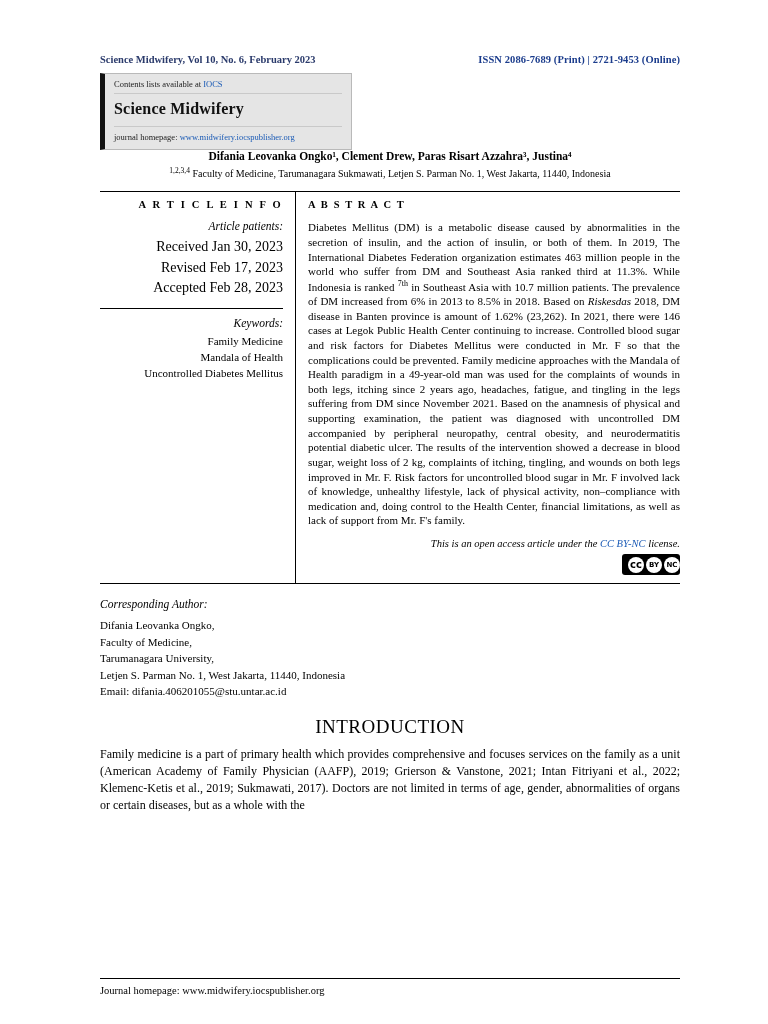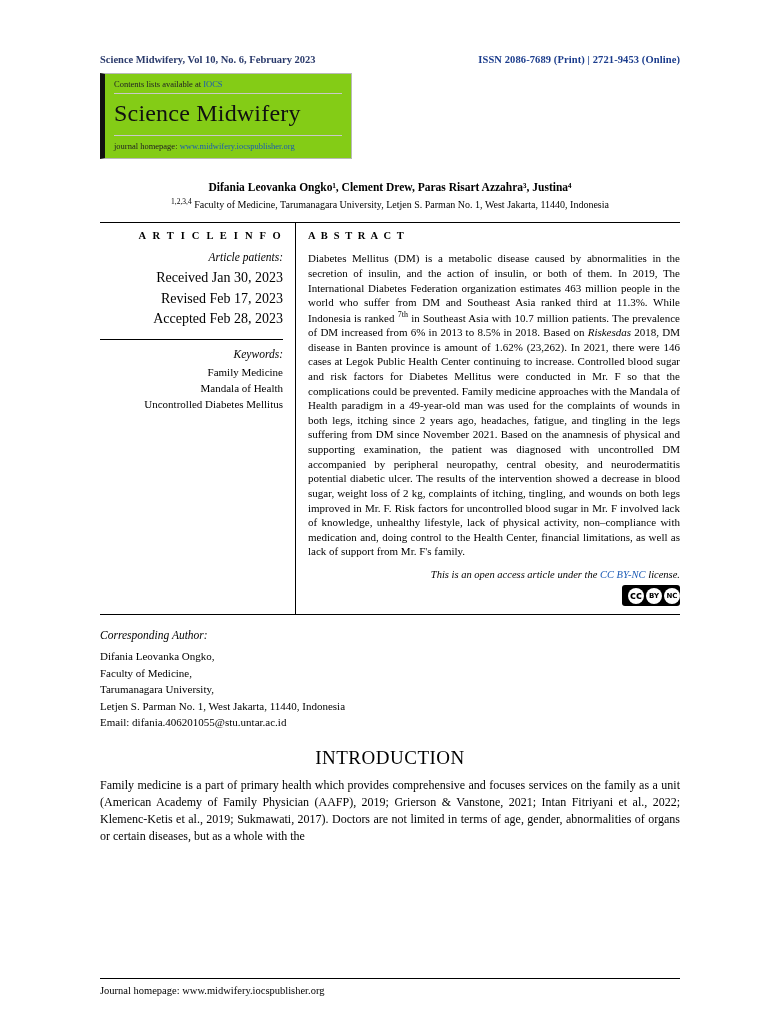--- a/index.html
+++ b/index.html
@@ -37,36 +37,35 @@
     color: #1b3c8c;
     font-weight: bold;
     letter-spacing: 0.1px;
   }
 
   
   .masthead {
     width: 252px;
     border: 1px solid #b9b9b9;
     border-left: 5px solid #111111;
-    background: #84cc16;
+    background: #e5e5e5;
     box-sizing: border-box;
     padding: 5px 9px 7px 9px;
-    margin-bottom: 22px;
   }
   .masthead .line-top {
     font-size: 8.5px;
     color: #222;
     border-bottom: 1px solid #c9c9c9;
     padding-bottom: 4px;
     margin-bottom: 6px;
   }
   .masthead .line-top a { color: #1a5ab5; text-decoration: none; }
   .masthead .title {
-    font-size: 24px;
-    font-weight: normal;
+    font-size: 16px;
+    font-weight: bold;
     letter-spacing: 0.2px;
     margin: 2px 0 8px 0;
     color: #111;
   }
   .masthead .homepage {
     font-size: 8.5px;
     color: #222;
     border-top: 1px solid #c9c9c9;
     padding-top: 5px;
   }
@@ -241,21 +240,21 @@
     </div>
     <div class="title">Science Midwifery</div>
     <div class="homepage">
       <span>journal homepage: </span><a href="#">www.midwifery.iocspublisher.org</a>
     </div>
   </div>
 
   <div class="authors">Difania Leovanka Ongko¹, Clement Drew, Paras Risart Azzahra³, Justina⁴</div>
   <div class="affiliation">
     <sup>1,2,3,4</sup>
-    <span>Faculty of Medicine, Tarumanagara University, Letjen S. Parman No. 1, West Jakarta, 11440, Indonesia</span>
+    <span>Faculty of Medicine, Tarumanagara Sukmawati, Letjen S. Parman No. 1, West Jakarta, 11440, Indonesia</span>
   </div>
 
   <div class="info-table">
     <div class="col-info">
       <div class="sec-head">A R T I C L E   I N F O</div>
       <div class="hist-label">Article patients:</div>
       <div class="hist-line">Received Jan 30, 2023</div>
       <div class="hist-line">Revised Feb 17, 2023</div>
       <div class="hist-line">Accepted Feb 28, 2023</div>
       <div class="info-divider"></div>

